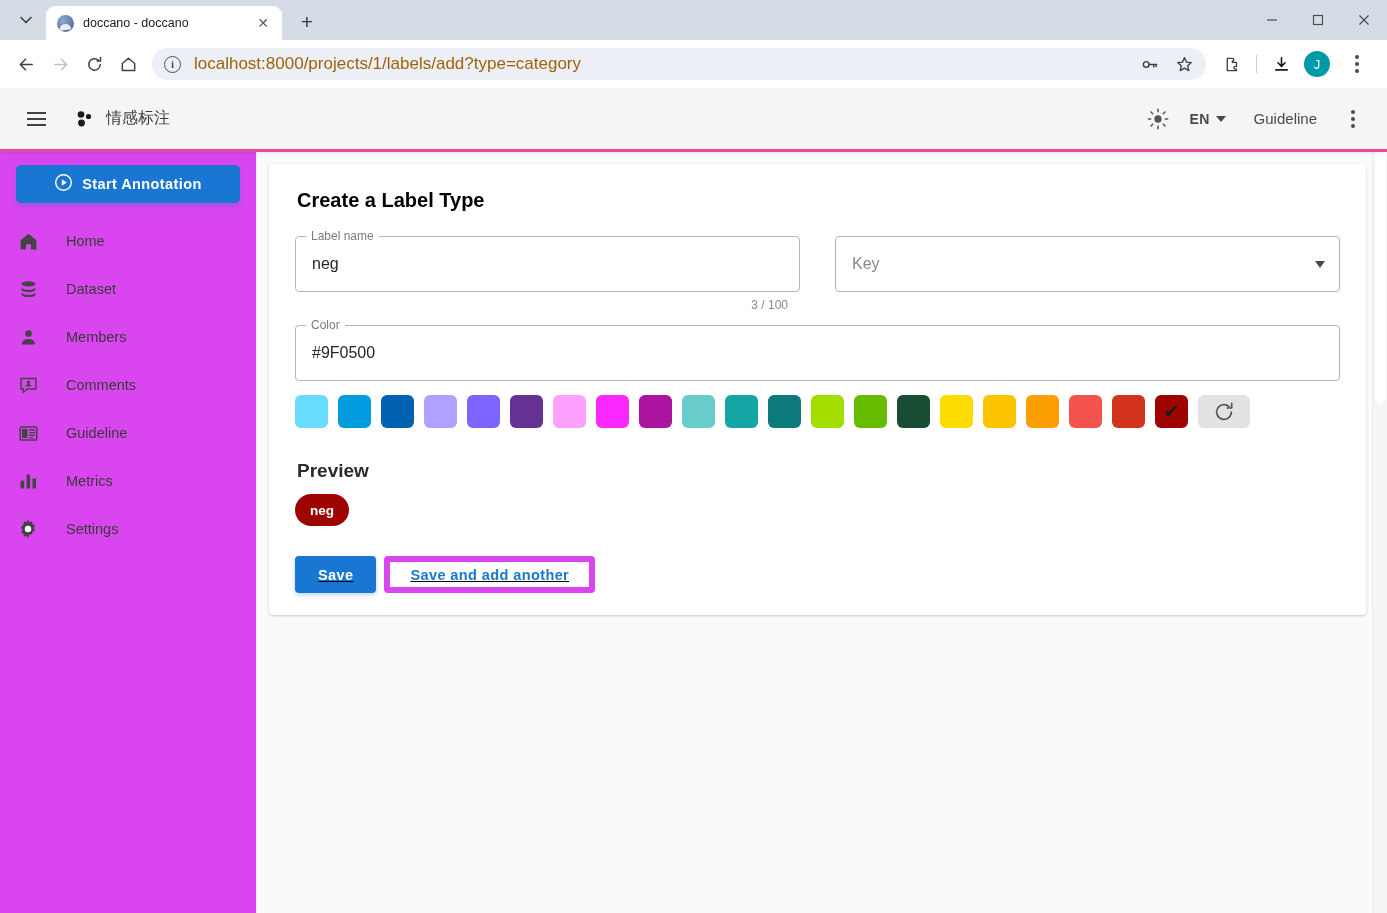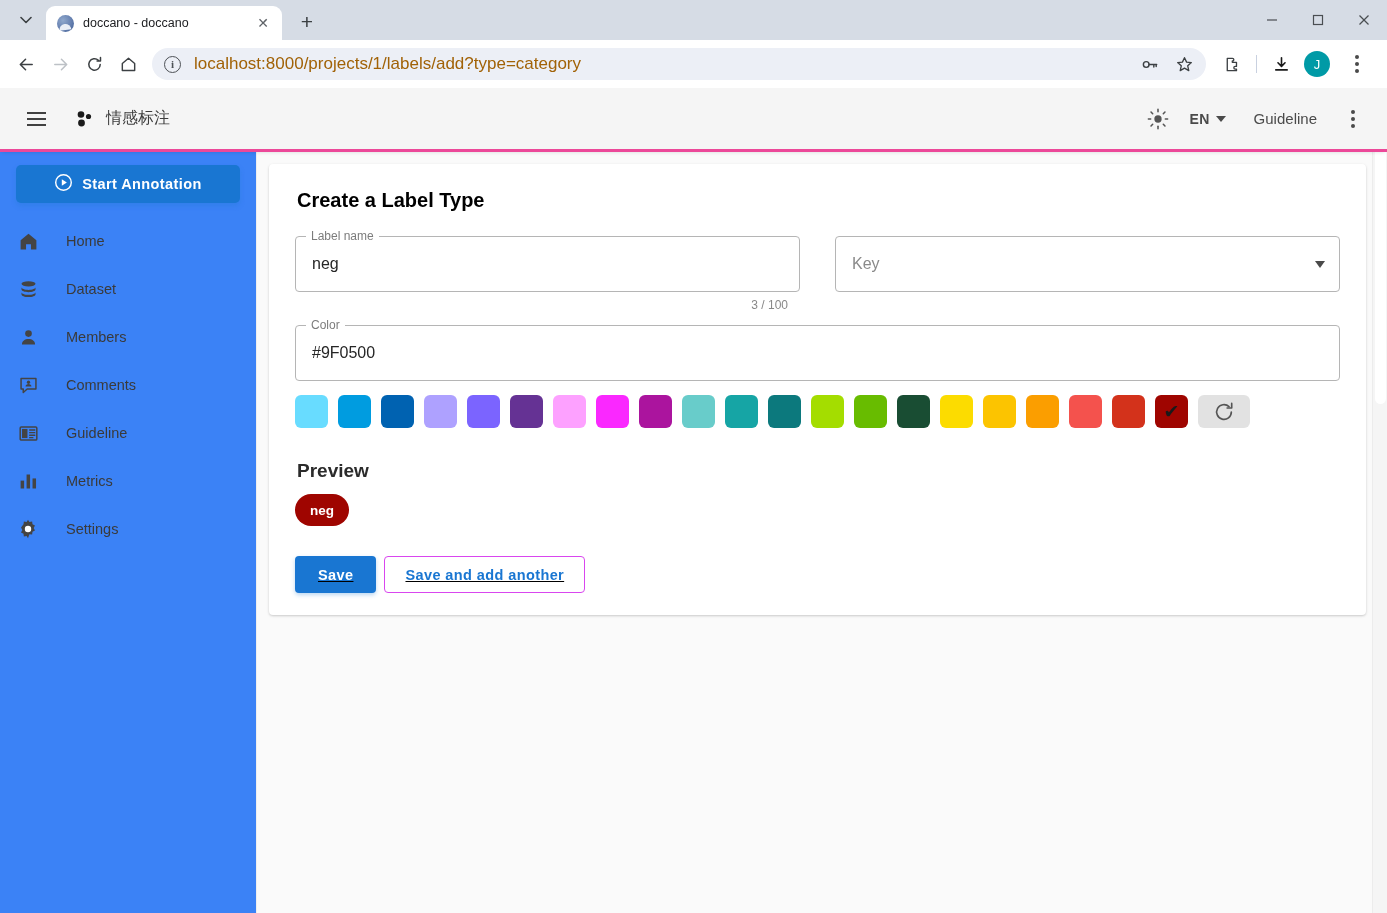--- a/index.html
+++ b/index.html
@@ -121,21 +121,21 @@
   .caret { width: 0; height: 0; border-left: 5px solid transparent;
     border-right: 5px solid transparent; border-top: 6px solid #4a4a4a; }
   .projects-btn { padding: 8px 16px; font-size: 15px; color: #4a4a4a; }
   .kebab { width: 40px; height: 40px; display: flex; flex-direction: column;
     align-items: center; justify-content: center; gap: 3px; }
   .kebab i { width: 4px; height: 4px; border-radius: 50%; background: #4a4a4a; display: block; }
 
   .body-row { display: flex; height: 761px; }
 
   .sidebar {
-    width: 257px; background: #3b82f6; border-right: 1px solid #eee;
+    width: 257px; background: #d946ef; border-right: 1px solid #eee;
     padding-top: 13px; flex: none; height: 761px;
   }
   .start-btn {
     margin: 0 16px 14px 16px; height: 38px; background: #1976d2;
     border-radius: 5px; color: #fff; display: flex; align-items: center;
     justify-content: center; gap: 9px; font-size: 14.5px; font-weight: bold;
     letter-spacing: .4px; box-shadow: 0 3px 5px rgba(25,118,210,.3);
   }
   .nav-item {
     height: 48px; display: flex; align-items: center; padding-left: 16px; gap: 26px;
@@ -194,21 +194,21 @@
     padding: 0 15px; color: #fff; font-size: 13.5px; font-weight: bold;
   }
   .actions { display: flex; gap: 8px; margin-top: 30px; text-decoration: underline; }
   .btn-save {
     background: #1976d2; color: #fff; border-radius: 4px; height: 37px;
     padding: 0 23px; display: flex; align-items: center; font-size: 14.5px;
     font-weight: bold; letter-spacing: .4px;
     box-shadow: 0 2px 4px rgba(25,118,210,.3);
   }
   .btn-outline {
-    background: #fff; color: #1976d2; border: 1px solid #d946ef; border-radius: 4px;
+    background: #fff; color: #1976d2; border: 6px solid #d946ef; border-radius: 4px;
     height: 37px; padding: 0 20px; display: flex; align-items: center;
     font-size: 14.5px; font-weight: bold; letter-spacing: .4px;
   }
 
   .pg-scrollbar {
     position: absolute; right: 0; top: 88px; width: 15px; height: 825px;
     background: #f5f5f5; border-left: 1px solid #ececec;
   }
   .pg-scrollbar .arrow {
     position: absolute; top: 3px; left: 0; width: 15px; text-align: center;

